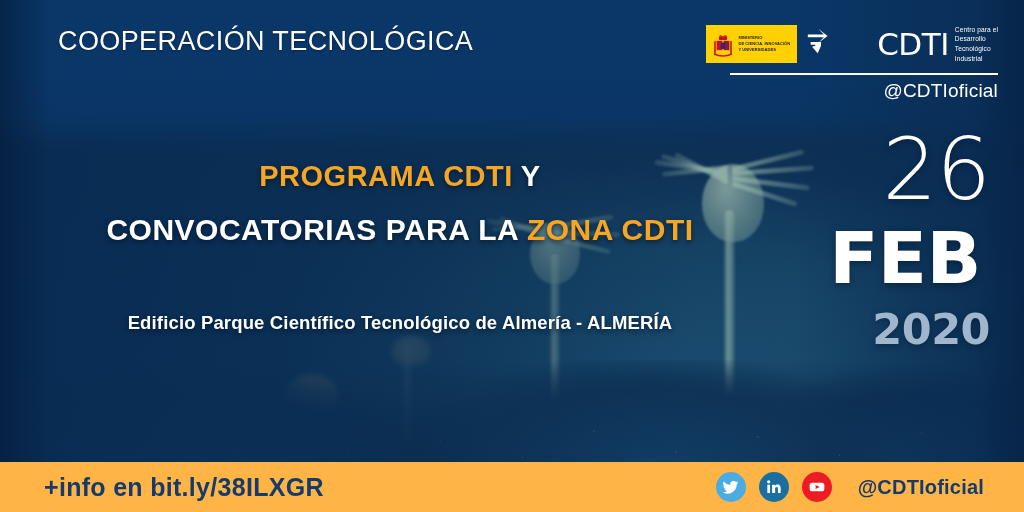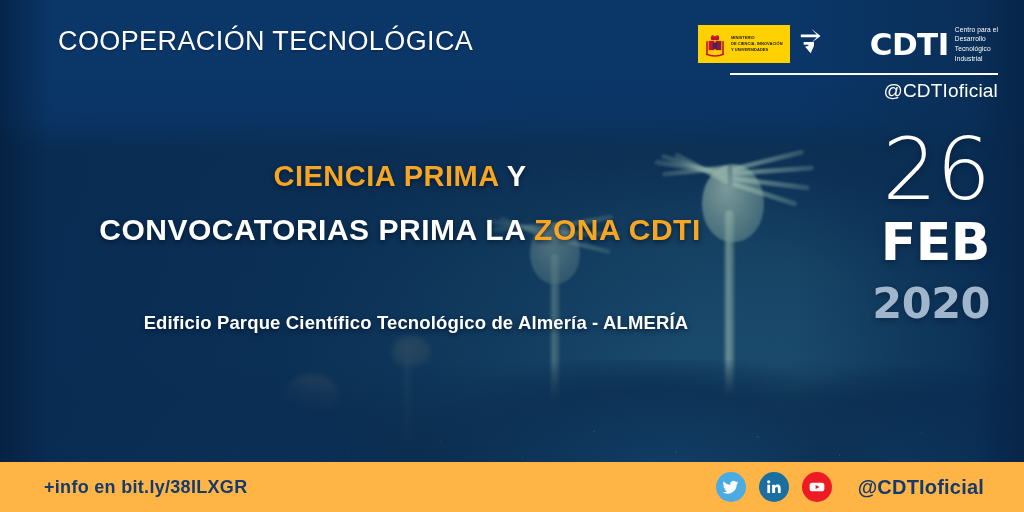--- a/index.html
+++ b/index.html
@@ -171,21 +171,21 @@
   }
   .cdti-mark {
     display: flex;
     align-items: center;
     gap: 5px;
   }
   .cdti-arrow { flex: none; }
   .cdti-word {
     color: #ffffff;
     font-size: 31px;
-    font-weight: 700;
+    font-weight: 400;
     letter-spacing: -0.5px;
     line-height: 1;
     font-family: "DejaVu Sans", sans-serif;
     margin-left: 35px;
   }
   .cdti-tag {
     color: #ffffff;
     font-size: 6.6px;
     line-height: 1.46;
     letter-spacing: .1px;
@@ -221,21 +221,21 @@
     line-height: 1;
     color: #ffffff;
     text-shadow: 0 2px 5px rgba(2,20,44,.78);
   }
   .title-line.l1 { margin-bottom: 24px; }
   .title-line.l2 { font-size: 30px; }
   .hl { color: #F6A623; }
 
   .venue {
     position: absolute;
-    left: 16px;
+    left: 0;
     top: 312px;
     width: 800px;
     text-align: center;
     color: #ffffff;
     font-size: 18.5px;
     font-weight: 700;
     letter-spacing: .15px;
     text-shadow: 0 2px 5px rgba(2,20,44,.80);
   }
 
@@ -251,26 +251,27 @@
   .date-day {
     color: #ffffff;
     font-size: 86px;
     font-weight: 300;
     letter-spacing: -1px;
     font-family: "DejaVu Sans", sans-serif;
     text-shadow: 0 2px 6px rgba(2,20,44,.55);
   }
   .date-month {
     color: #ffffff;
-    font-size: 52px;
+    font-size: 72px;
     font-weight: 700;
     letter-spacing: -0.5px;
-    margin-top: 4px;
+    margin-top: 10px;
     font-family: "DejaVu Sans", sans-serif;
     text-shadow: 0 2px 6px rgba(2,20,44,.55);
+    text-align: center;
   }
   .date-year {
     color: #9FB6CD;
     font-size: 43px;
     font-weight: 700;
     letter-spacing: -0.5px;
     margin-top: 14px;
     font-family: "DejaVu Sans", sans-serif;
     text-shadow: 0 2px 6px rgba(2,20,44,.45);
   }
@@ -281,21 +282,21 @@
     left: 0; right: 0; bottom: 0;
     height: 50px;
     background: #FFB545;
     display: flex;
     align-items: center;
   }
   .footer-info {
     position: absolute;
     left: 44px;
     color: #173A6D;
-    font-size: 18px;
+    font-size: 25px;
     font-weight: 700;
     letter-spacing: .3px;
   }
   .footer-social {
     position: absolute;
     right: 40px;
     display: flex;
     align-items: center;
     gap: 13px;
   }
@@ -417,24 +418,24 @@
       </div>
 
     </div>
 
     <div class="logo-rule"></div>
     <div class="handle-top">@CDTIoficial</div>
   </div>
 
   <div class="title-block">
     <div class="title-line l1">
-      <span class="hl">CIENCIA PRIMA</span><span> Y</span>
+      <span class="hl">PROGRAMA CDTI</span><span> Y</span>
     </div>
     <div class="title-line l2">
-      <span>CONVOCATORIAS PRIMA LA </span><span class="hl">ZONA CDTI</span>
+      <span>CONVOCATORIAS PARA LA </span><span class="hl">ZONA CDTI</span>
     </div>
   </div>
 
   <div class="venue">Edificio Parque Científico Tecnológico de Almería - ALMERÍA</div>
 
   <div class="date-block">
     <div class="date-day">26</div>
     <div class="date-month">FEB</div>
     <div class="date-year">2020</div>
   </div>

